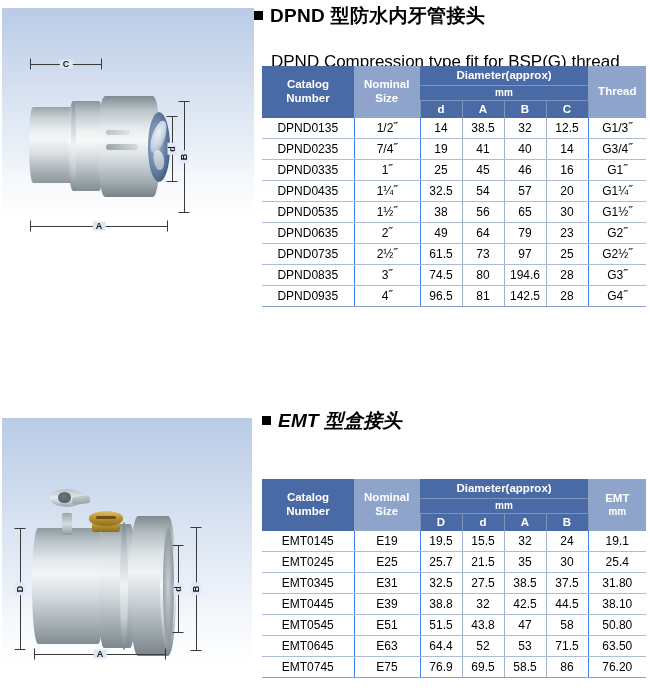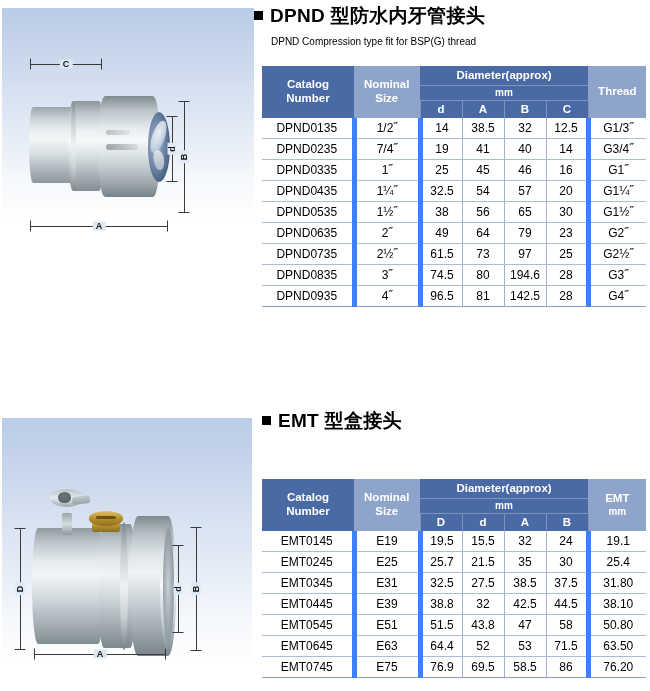--- a/index.html
+++ b/index.html
@@ -195,32 +195,32 @@
   }
   #emt-screw2-base {
     position: absolute; left: 92px; top: 522px; width: 28px; height: 10px;
     background: linear-gradient(to bottom,#c9a847,#8d6c1b);
     border-radius: 3px;
   }
 
   
   .section-head { position: absolute; }
   #head-dpnd { left: 254px; top: 4px; }
-  #head-emt  { left: 262px; top: 409px; }
+  #head-emt  { left: 262px; top: 409px; font-style: italic; }
 
   .title-row { display: flex; align-items: center; gap: 7px; }
   .bullet {
     width: 9px; height: 9px; background: #000; flex: none;
   }
   .title-cn {
     font-size: 19px; font-weight: bold; letter-spacing: .3px;
     line-height: 1.25; white-space: nowrap;
   }
   .title-en {
-    font-size: 10px; margin: 7px 0 0 17px; line-height: 1.3;
+    font-size: 17px; margin: 23px 0 0 17px; line-height: 1.3;
     white-space: nowrap;
   }
 
   
   .spec-table {
     position: absolute;
     border-collapse: collapse;
     table-layout: fixed;
     font-size: 11.5px;
   }
@@ -244,21 +244,21 @@
   .hdr-dark.mm { font-size: 10px; border-top: 1px solid #7e94bd; border-bottom: 1px solid #7e94bd; }
 
   .spec-table tbody td {
     height: 20px;
     border-bottom: 1px solid #aebbd6;
     font-size: 12px;
     color: #000;
     background: #fff;
   }
   .spec-table tbody tr:first-child td { border-top: none; }
-  .spec-table tbody td.vl { border-left: 5px solid #3b82f6; }
+  .spec-table tbody td.vl { border-left: 1px solid #3b82f6; }
   .spec-table tbody td.vl-thin { border-left: 1px solid #9fb0d0; }
   .spec-table tbody tr:last-child td { border-bottom: 1px solid #8da0c6; }
 
   .col-cat { width: 92px; }
   .col-nom { width: 66px; }
   .col-d1, .col-d2, .col-d3, .col-d4 { width: 42px; }
   .col-last { width: 58px; }
 </style>
 </head>
 <body>

